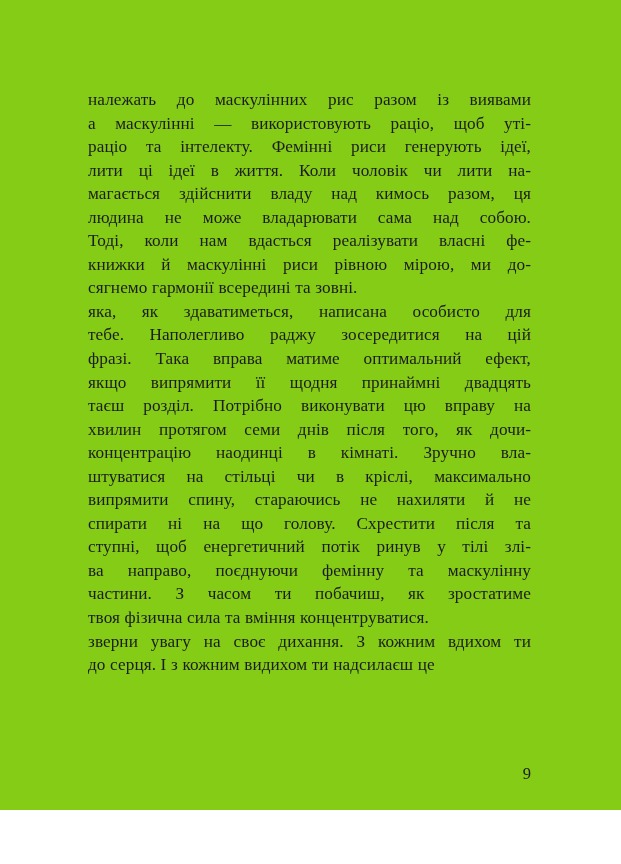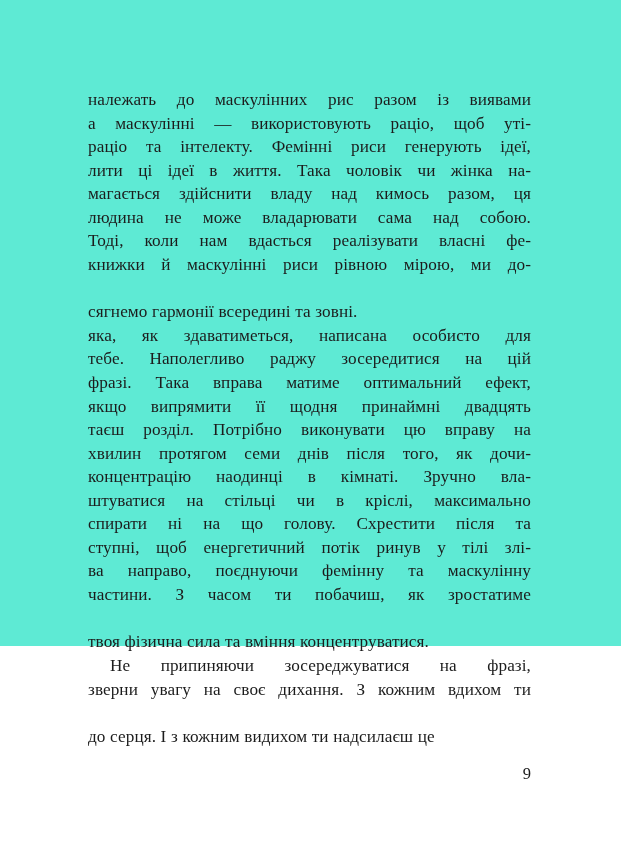--- a/index.html
+++ b/index.html
@@ -16,22 +16,22 @@
     font-family: "Liberation Serif", "DejaVu Serif", serif;
     color: #1a1a1a;
     -webkit-font-smoothing: antialiased;
   }
 
   .page {
     position: absolute;
     left: 0;
     top: 0;
     width: 621px;
-    height: 646px;
-    background: #5eead4;
+    height: 810px;
+    background: #84cc16;
   }
 
   .text-block {
     position: absolute;
     left: 88px;
     top: 88px;
     width: 443px;
   }
 
   .para {
@@ -48,21 +48,20 @@
   
   .line {
     display: block;
     text-align: justify;
     text-align-last: justify;
     height: 23.55px;
     white-space: nowrap;
   }
   .line.last {
     text-align-last: left;
-    margin-top: 24px;
   }
   .line.indent {
     text-indent: 22px;
   }
 
   
   .line {
     white-space: normal;
   }
 
@@ -81,46 +80,46 @@
 <body>
 
 <div class="page">
 
   <div class="text-block">
 
     <div class="para">
       <span class="line">належать до маскулінних рис разом із виявами</span>
       <span class="line">а маскулінні — використовують раціо, щоб уті-</span>
       <span class="line">раціо та інтелекту. Фемінні риси генерують ідеї,</span>
-      <span class="line">лити ці ідеї в життя. Така чоловік чи жінка на-</span>
+      <span class="line">лити ці ідеї в життя. Коли чоловік чи лити на-</span>
       <span class="line">магається здійснити владу над кимось разом, ця</span>
       <span class="line">людина не може владарювати сама над собою.</span>
       <span class="line">Тоді, коли нам вдасться реалізувати власні фе-</span>
       <span class="line">книжки й маскулінні риси рівною мірою, ми до-</span>
       <span class="line last">сягнемо гармонії всередині та зовні.</span>
     </div>
 
     <div class="para">
       <span class="line">яка, як здаватиметься, написана особисто для</span>
       <span class="line">тебе. Наполегливо раджу зосередитися на цій</span>
       <span class="line">фразі. Така вправа матиме оптимальний ефект,</span>
       <span class="line">якщо випрямити її щодня принаймні двадцять</span>
       <span class="line">таєш розділ. Потрібно виконувати цю вправу на</span>
       <span class="line">хвилин протягом семи днів після того, як дочи-</span>
       <span class="line">концентрацію наодинці в кімнаті. Зручно вла-</span>
       <span class="line">штуватися на стільці чи в кріслі, максимально</span>
+      <span class="line">випрямити спину, стараючись не нахиляти й не</span>
       <span class="line">спирати ні на що голову. Схрестити після та</span>
       <span class="line">ступні, щоб енергетичний потік ринув у тілі злі-</span>
       <span class="line">ва направо, поєднуючи фемінну та маскулінну</span>
       <span class="line">частини. З часом ти побачиш, як зростатиме</span>
       <span class="line last">твоя фізична сила та вміння концентруватися.</span>
     </div>
 
     <div class="para">
-      <span class="line indent">Не припиняючи зосереджуватися на фразі,</span>
       <span class="line">зверни увагу на своє дихання. З кожним вдихом ти</span>
       <span class="line last">до серця. І з кожним видихом ти надсилаєш це</span>
     </div>
 
   </div>
 
   <div class="page-number">9</div>
 
 </div>
 

